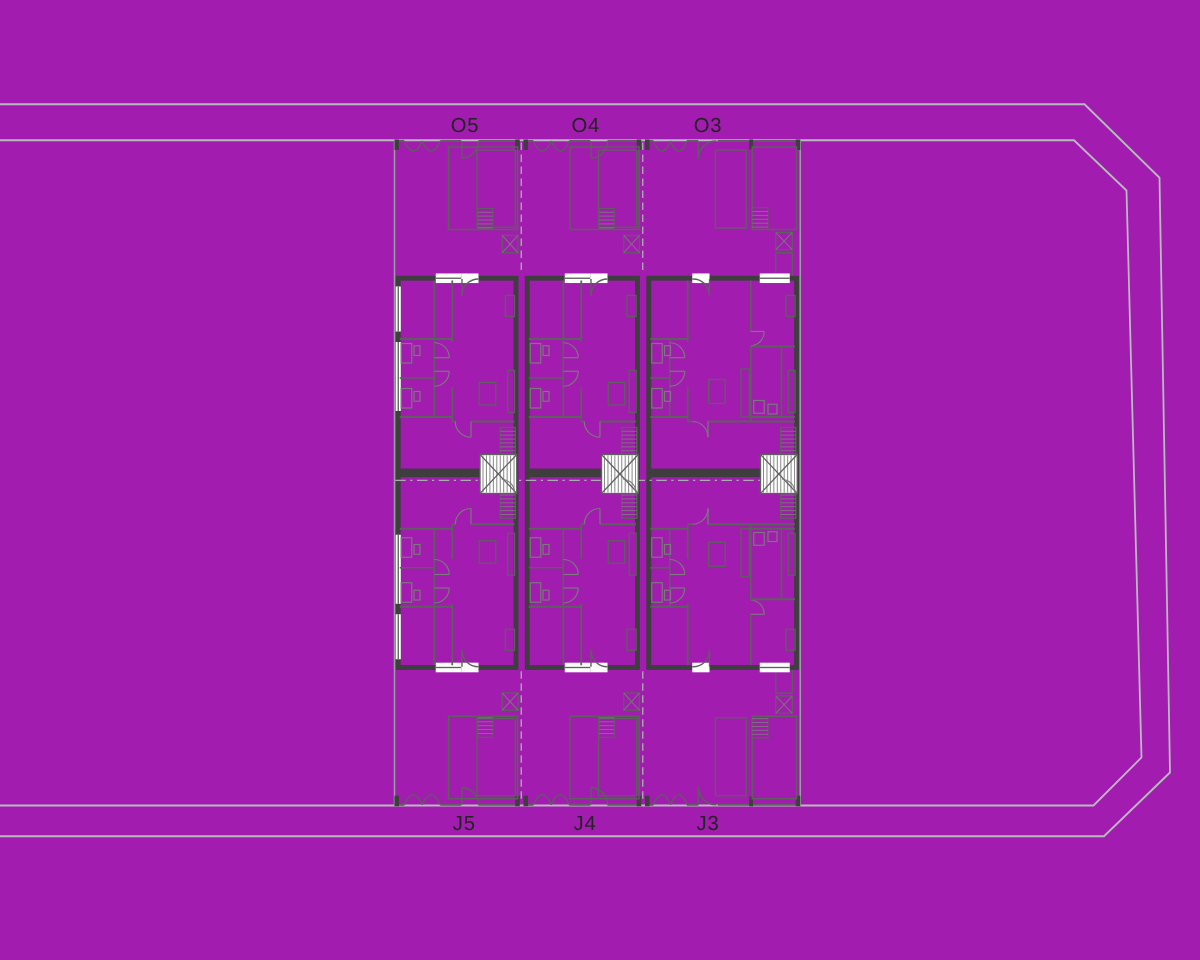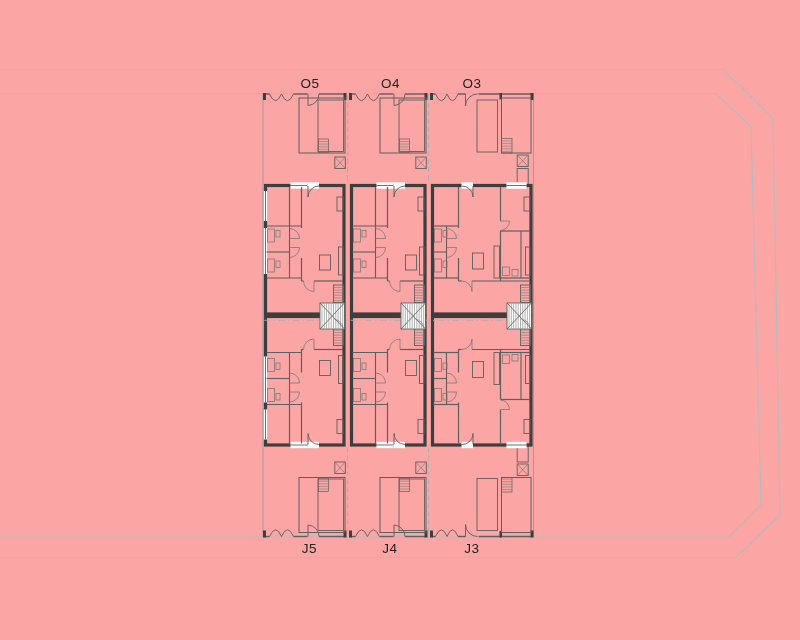--- a/index.html
+++ b/index.html
@@ -1,16 +1,16 @@
 <!DOCTYPE html>
 <html><head>
 <meta charset="utf-8">
 <style>
   html,body{margin:0;padding:0;background:#ffffff;}
-  .canvas{position:relative;width:800px;height:640px;background:#fca5a5;overflow:hidden;
+  .canvas{position:relative;width:800px;height:640px;background:#a21caf;overflow:hidden;
           font-family:"Liberation Sans", sans-serif;text-decoration:underline;}
   svg{position:absolute;left:0;top:0;}
   text.unit-label{font-family:"Liberation Sans", sans-serif;font-size:13.5px;letter-spacing:0.5px;}
 </style>
 </head>
 <body>
 
 <div class="canvas">
   <svg width="800" height="640" viewBox="0 0 800 640">
     <g id="roads">

